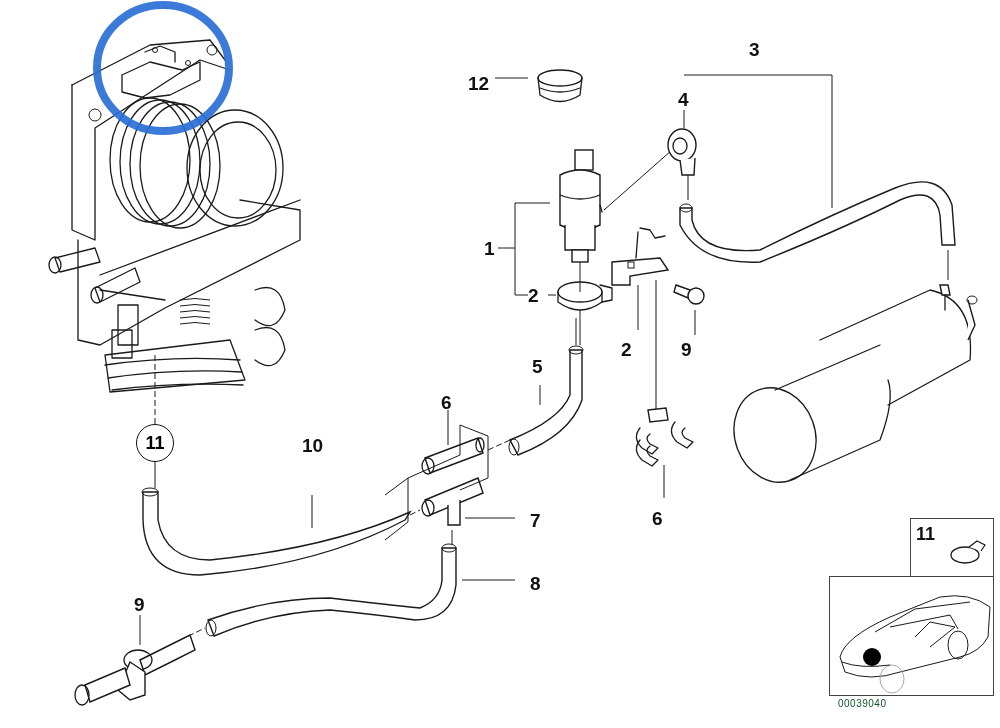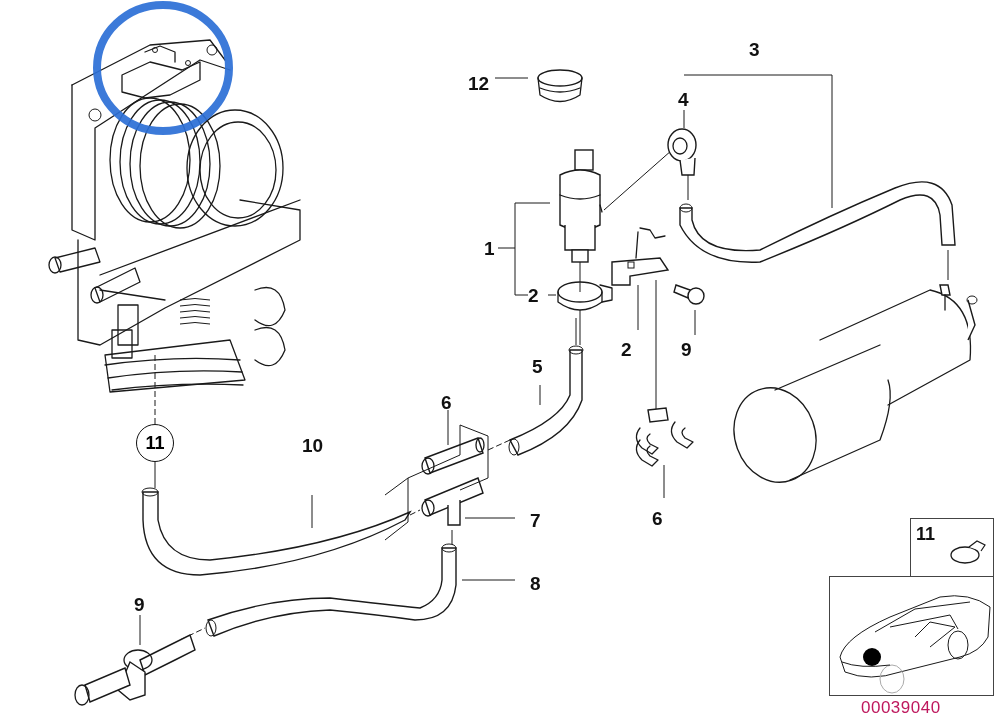--- a/index.html
+++ b/index.html
@@ -7,21 +7,21 @@
          font-family:"Liberation Sans", sans-serif; }
   svg { position:absolute; left:0; top:0; }
   .ln { fill:none; stroke:#1a1a1a; stroke-width:1.3; stroke-linecap:round; stroke-linejoin:round; }
   .thin { fill:none; stroke:#1a1a1a; stroke-width:1; }
   .dash { fill:none; stroke:#1a1a1a; stroke-width:1; stroke-dasharray:6 3; }
   .hose { fill:#fff; stroke:#1a1a1a; stroke-width:1.4; }
   .lbl { position:absolute; font-weight:bold; font-size:19px; color:#111; line-height:1; }
   .circled { position:absolute; width:36px; height:36px; border:1.5px solid #111; border-radius:50%;
              display:flex; align-items:center; justify-content:center; font-weight:bold; font-size:18px; background:#fff; }
   .inset { position:absolute; border:1.3px solid #444; background:#fff; }
-  .code { position:absolute; font-size:17px; color:#be185d; letter-spacing:0.5px;margin-left:23px; }
+  .code { position:absolute; font-size:10px; color:#14532d; letter-spacing:0.5px; }
 </style>
 </head>
 <body>
 
 <svg width="1000" height="728" viewBox="0 0 1000 728">
 
   <g>
     <path class="ln" d="M72 85 L72 230 L95 240 L95 128 L200 60 L230 70"></path>
     <path class="ln" d="M72 85 L150 45 L210 40 L225 60"></path>
     <circle class="thin" cx="95" cy="115" r="6"></circle>

